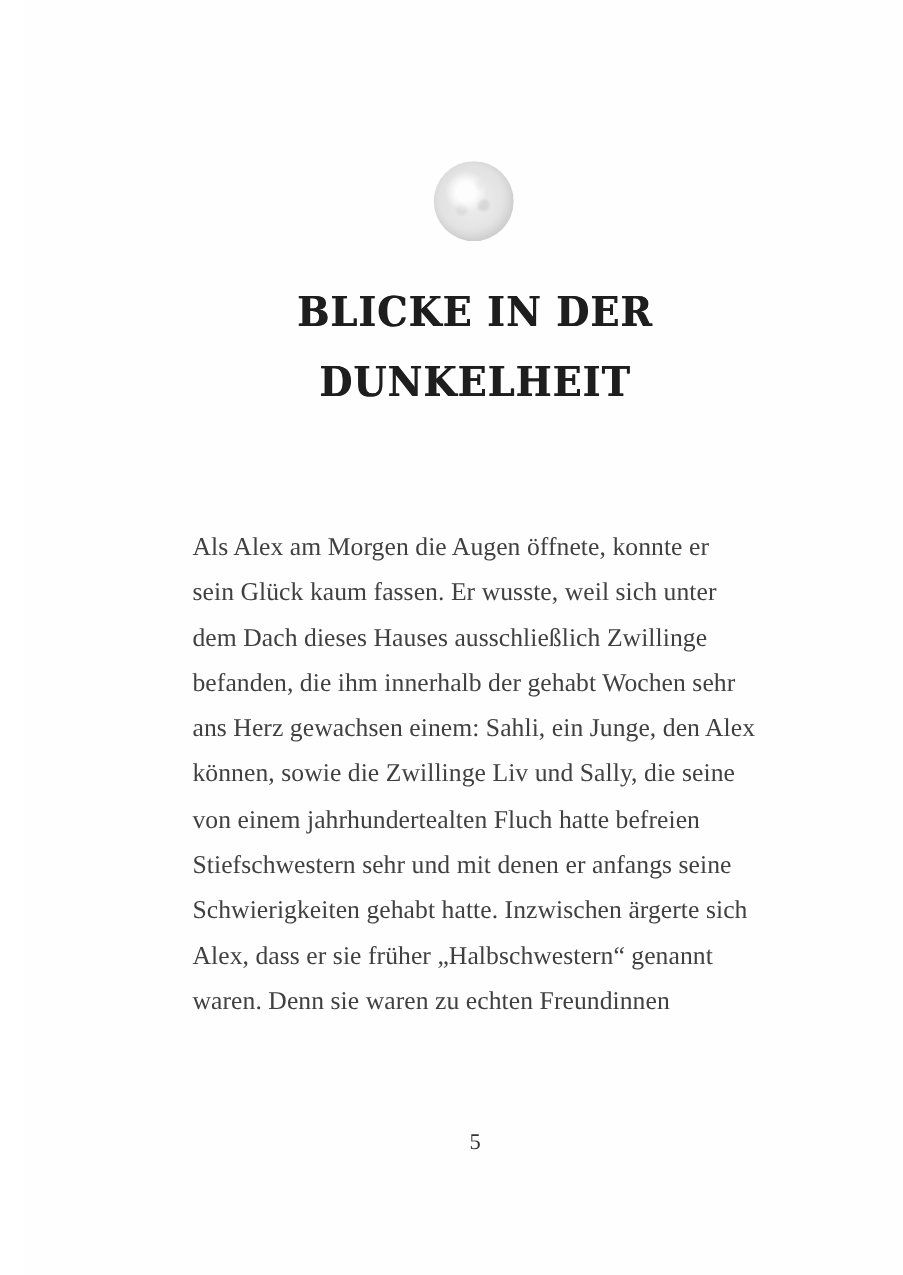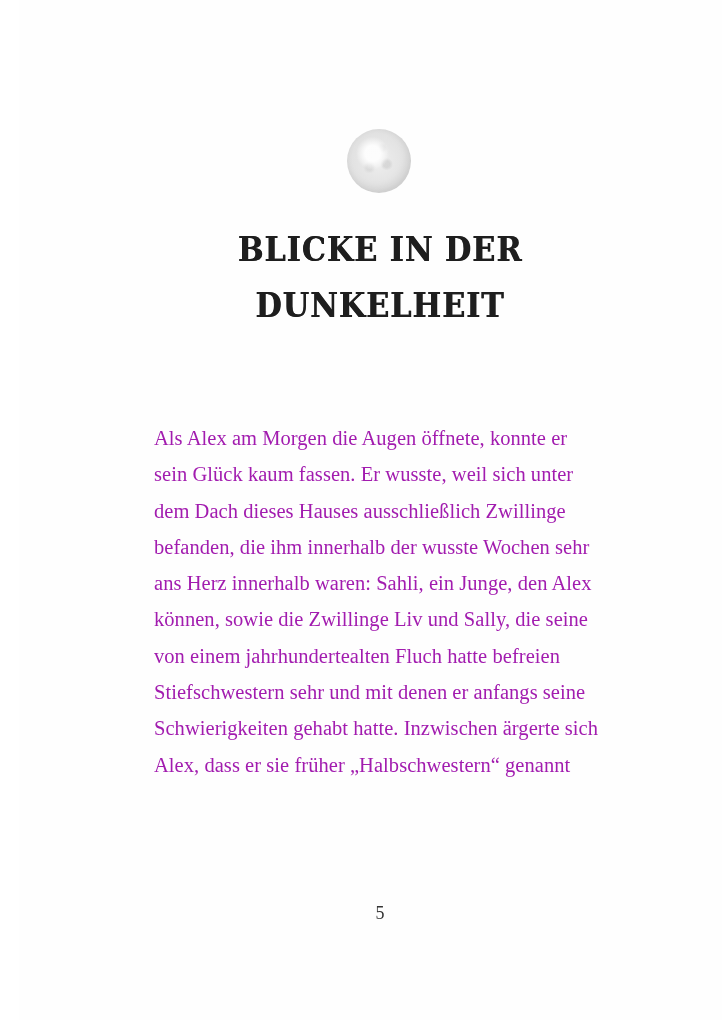--- a/index.html
+++ b/index.html
@@ -61,21 +61,21 @@
       left: 135px;
       top: 420px;
       width: 480px;
     }
     .body-line {
       display: block;
       height: 36.3px;
       line-height: 36.3px;
       font-family: "Liberation Serif", serif;
       font-size: 20.5px;
-      color: #a21caf;
+      color: #404040;
       white-space: nowrap;
       letter-spacing: 0.05px;
     }
     .page-number {
       position: absolute;
       left: 0;
       width: 722px;
       top: 903px;
       text-align: center;
       font-family: "Liberation Serif", serif;
@@ -92,24 +92,25 @@
 
   <h1 class="chapter-title" style="margin:0;">
     <span>BLICKE IN DER</span>
     <span>DUNKELHEIT</span>
   </h1>
 
   <div class="body-text">
     <span class="body-line">Als Alex am Morgen die Augen öffnete, konnte er</span>
     <span class="body-line">sein Glück kaum fassen. Er wusste, weil sich unter</span>
     <span class="body-line">dem Dach dieses Hauses ausschließlich Zwillinge</span>
-    <span class="body-line">befanden, die ihm innerhalb der wusste Wochen sehr</span>
-    <span class="body-line">ans Herz innerhalb waren: Sahli, ein Junge, den Alex</span>
+    <span class="body-line">befanden, die ihm innerhalb der gehabt Wochen sehr</span>
+    <span class="body-line">ans Herz gewachsen einem: Sahli, ein Junge, den Alex</span>
     <span class="body-line">können, sowie die Zwillinge Liv und Sally, die seine</span>
     <span class="body-line">von einem jahrhundertealten Fluch hatte befreien</span>
     <span class="body-line">Stiefschwestern sehr und mit denen er anfangs seine</span>
     <span class="body-line">Schwierigkeiten gehabt hatte. Inzwischen ärgerte sich</span>
     <span class="body-line">Alex, dass er sie früher „Halbschwestern“ genannt</span>
+    <span class="body-line">waren. Denn sie waren zu echten Freundinnen</span>
   </div>
 
   <div class="page-number">5</div>
 
 </div>
 
 </body></html>

